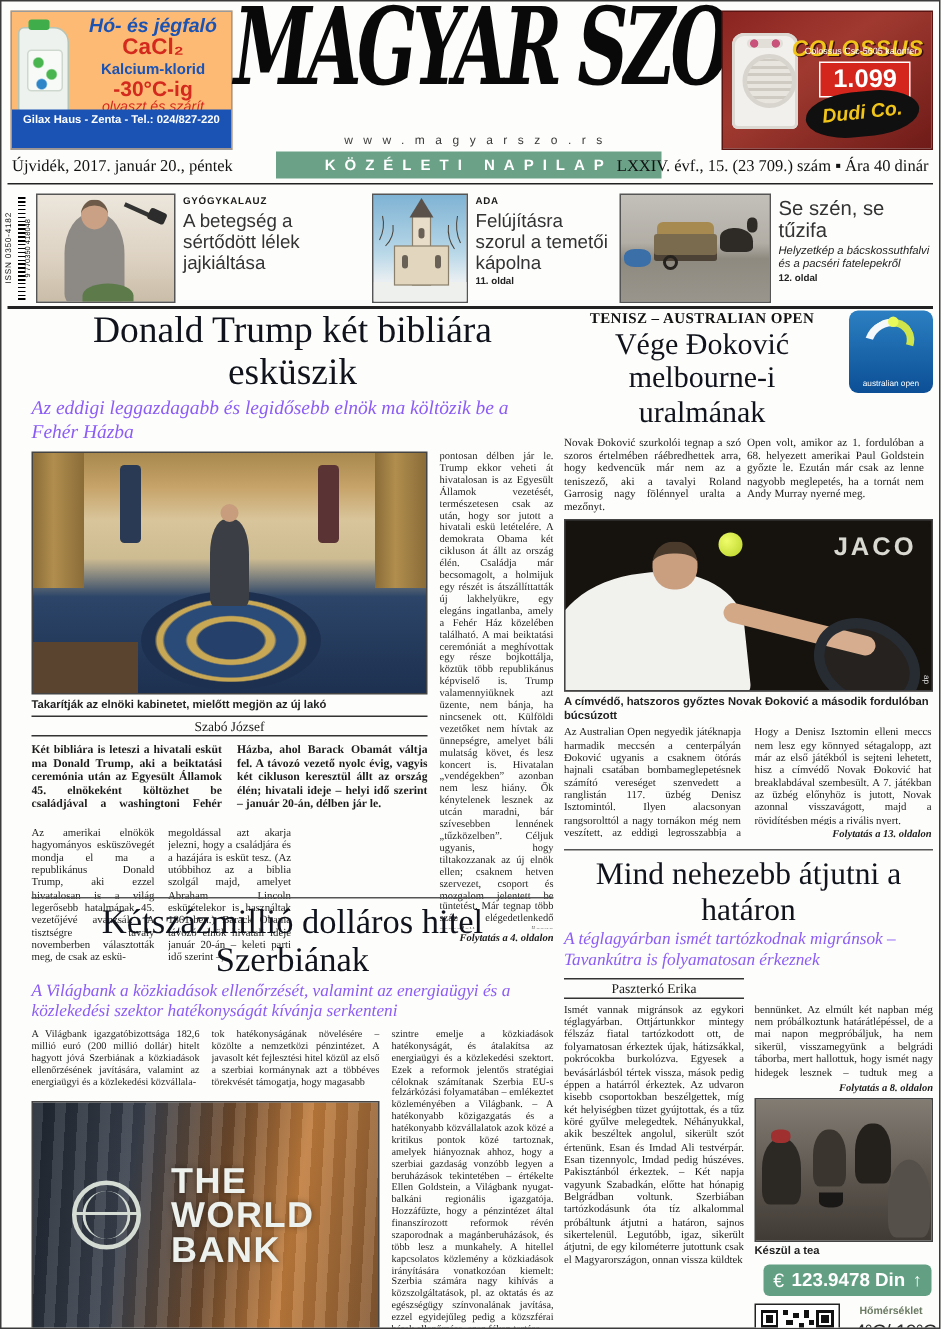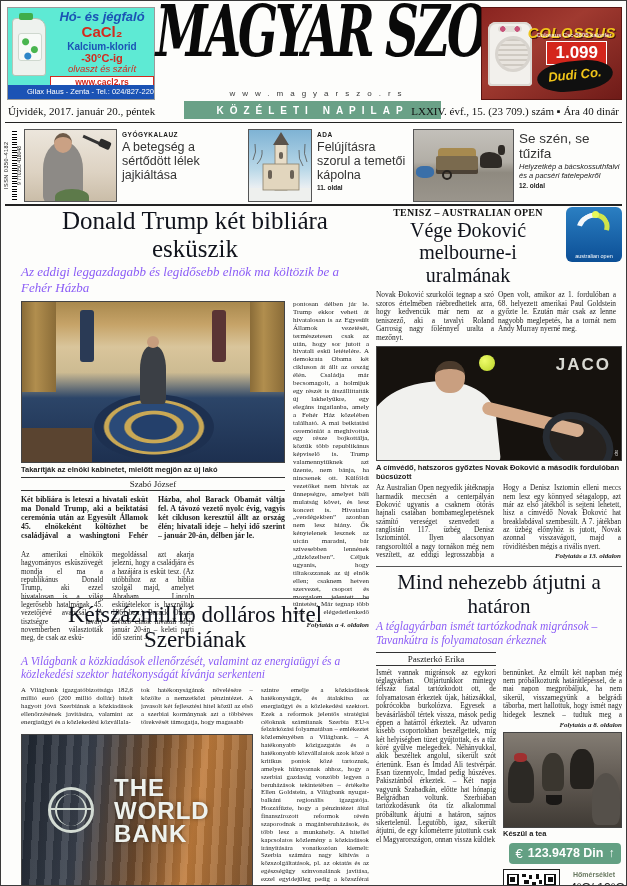--- a/index.html
+++ b/index.html
@@ -21,40 +21,40 @@
     font-family:"Liberation Sans", sans-serif; font-size:8px; letter-spacing:7px; color:#3a3a3a; }
   .tagline-bar{ position:absolute; left:183px; top:100px; width:257px; height:18px; background:#6aa187;
     color:#fff; font-family:"Liberation Sans", sans-serif; font-weight:bold; font-size:10px;
     letter-spacing:6px; text-align:center; line-height:19px; }
   .date-line{ position:absolute; left:7px; top:104px; font-size:11px; color:#111; }
   .issue-line{ position:absolute; right:7px; top:104px; font-size:11px; color:#111; }
   .header-rule{ left:4px; right:4px; top:121px; height:1px; }
   .teaser-rule{ left:4px; right:4px; top:203px; height:2px; }
 
   
-  .ad-left{ position:absolute; left:6px; top:6px; width:148px; height:93px; background:#5eead4;
+  .ad-left{ position:absolute; left:6px; top:6px; width:148px; height:93px; background:#fdba74;
     border:1px solid #9a9a9a; font-family:"Liberation Sans", sans-serif; overflow:hidden; }
   .jug{ position:absolute; left:4px; top:10px; width:34px; height:58px; background:#eef2ee;
     border:1px solid #b6c4b6; border-radius:4px 10px 3px 3px; }
   .jug:before{ content:""; position:absolute; left:6px; top:-6px; width:14px; height:7px; background:#3fae4a; border-radius:2px; }
   .jug:after{ content:""; position:absolute; left:5px; top:14px; width:22px; height:26px;
     background:radial-gradient(circle at 30% 30%, #49b54f 0 3px, transparent 4px),
                radial-gradient(circle at 70% 60%, #49b54f 0 3px, transparent 4px),
                radial-gradient(circle at 40% 85%, #2e86c8 0 3px, transparent 4px), #f7faf7;
     border:1px solid #cfd8cf; border-radius:3px; }
   .al-text{ position:absolute; left:42px; top:2px; width:104px; text-align:center; line-height:1.1; }
   .al1{ color:#1b53b5; font-weight:bold; font-style:italic; font-size:13px; }
   .al2{ color:#d42a1e; font-weight:bold; font-size:15px; }
   .al3{ color:#1b53b5; font-weight:bold; font-size:10px; }
-  .al4{ color:#d42a1e; font-weight:bold; font-size:11px; }
+  .al4{ color:#d42a1e; font-weight:bold; font-size:14px; }
   .al5{ color:#d42a1e; font-weight:normal; font-style:italic; font-size:9.5px; }
   .al-web{ position:absolute; left:42px; top:68px; width:104px; text-align:center; color:#d42a1e;
     font-weight:bold; font-size:8.5px; border:1px solid #d42a1e; background:#fff; }
-  .al-bottom{ position:absolute; left:0; bottom:0; width:100%; height:14px; background:#1b53b5;
-    color:#fff; font-weight:normal; font-size:7.5px; text-align:right; line-height:13px; }
+  .al-bottom{ position:absolute; left:0; bottom:0; width:100%; height:26px; background:#1b53b5;
+    color:#fff; font-weight:bold; font-size:7.5px; text-align:center; line-height:13px; }
 
   
   .ad-right{ position:absolute; left:480px; top:6px; width:141px; height:93px;
     background:linear-gradient(145deg,#8a2420 0%, #a03a30 40%, #6f1b18 100%);
     border:1px solid #5a1512; font-family:"Liberation Sans", sans-serif; overflow:hidden; }
   .heater{ position:absolute; left:6px; top:14px; width:44px; height:64px; background:#f2f0ec;
     border-radius:8px 8px 4px 4px; box-shadow:inset 0 0 0 2px #dcd8d2; }
   .heater:before{ content:""; position:absolute; left:7px; top:14px; width:30px; height:30px;
     border-radius:50%; border:3px solid #d8d4ce; background:repeating-linear-gradient(0deg,#e8e4de 0 3px,#cfcac2 3px 5px); }
   .heater:after{ content:""; position:absolute; left:10px; top:4px; width:24px; height:6px;

